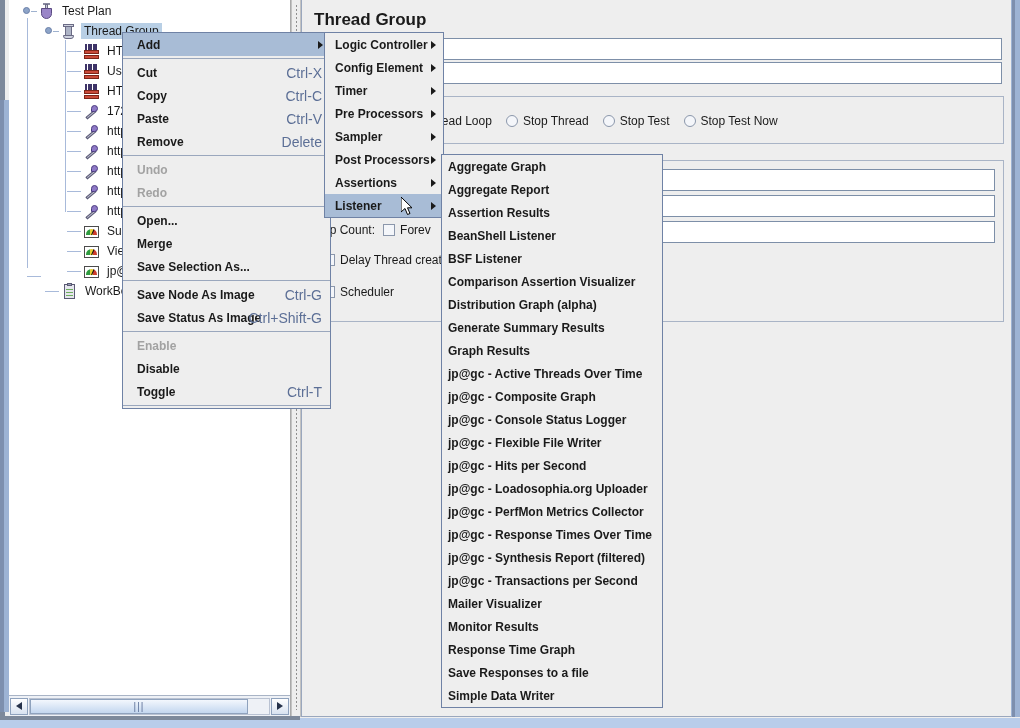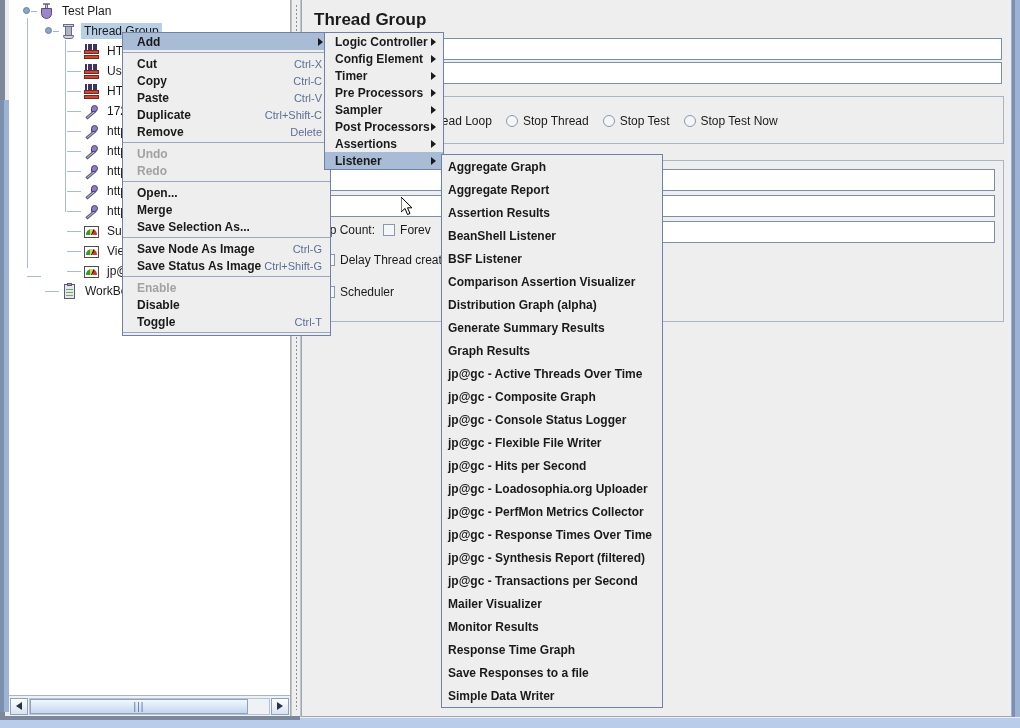--- a/index.html
+++ b/index.html
@@ -93,22 +93,22 @@
   .radio .rc { width:12px; height:12px; border:1px solid #8b97ab; border-radius:50%; background:#f4f6fa; margin-right:5px; display:inline-block; }
   .chk { width:12px; height:12px; border:1px solid #8b97ab; background:#f4f6fa; display:inline-block; margin-right:5px; vertical-align:-2px; }
   .lbl { font-size:12px; color:#1a1a1a; }
 
   
   #rp-vscroll { position:absolute; right:0; top:0; width:9px; height:717px; background:#9db3d4; }
   #rp-vscroll .inner { position:absolute; left:1px; top:0; width:3px; height:717px; background:#7d8fae; }
 
   
   .menu { position:absolute; background:#eeeeee; border:1px solid #6f82a5; z-index:50; }
-  .mi { position:relative; height:17px; display:flex; align-items:center; padding:0 8px 0 14px; white-space:nowrap; font-size:12px; color:#1a1a1a; font-weight:bold; }
-  .mi .accel { position:absolute; font-size:11px; color:#5c6f96; font-weight:normal; }
+  .mi { position:relative; height:23px; display:flex; align-items:center; padding:0 8px 0 14px; white-space:nowrap; font-size:12px; color:#1a1a1a; font-weight:bold; }
+  .mi .accel { position:absolute; font-size:14px; color:#5c6f96; font-weight:normal; }
   .mi.disabled { color:#a2a2a2; }
   .mi.hl { background:#a8bcd6; }
   .mi .arrow { position:absolute; right:7px; width:0;height:0;border-top:4px solid transparent;border-bottom:4px solid transparent;border-left:5px solid #1a1a1a; }
   .msep { height:1px; background:#9aa7bd; margin:2px 0; }
 
   #menu-context { left:122px; top:32px; width:209px; }
   #menu-context .mi .accel { right:8px; }
 
   #menu-add { left:324px; top:32px; width:120px; }
   #menu-add .mi { padding-left:10px; }
@@ -389,24 +389,20 @@
       </div>
       <div class="mi">
         <span>Copy</span>
         <span class="accel">Ctrl-C</span>
       </div>
       <div class="mi">
         <span>Paste</span>
         <span class="accel">Ctrl-V</span>
       </div>
       <div class="mi">
-        <span>Duplicate</span>
-        <span class="accel">Ctrl+Shift-C</span>
-      </div>
-      <div class="mi">
         <span>Remove</span>
         <span class="accel">Delete</span>
       </div>
       <div class="msep"></div>
       <div class="mi disabled">
         <span>Undo</span>
       </div>
       <div class="mi disabled">
         <span>Redo</span>
       </div>

